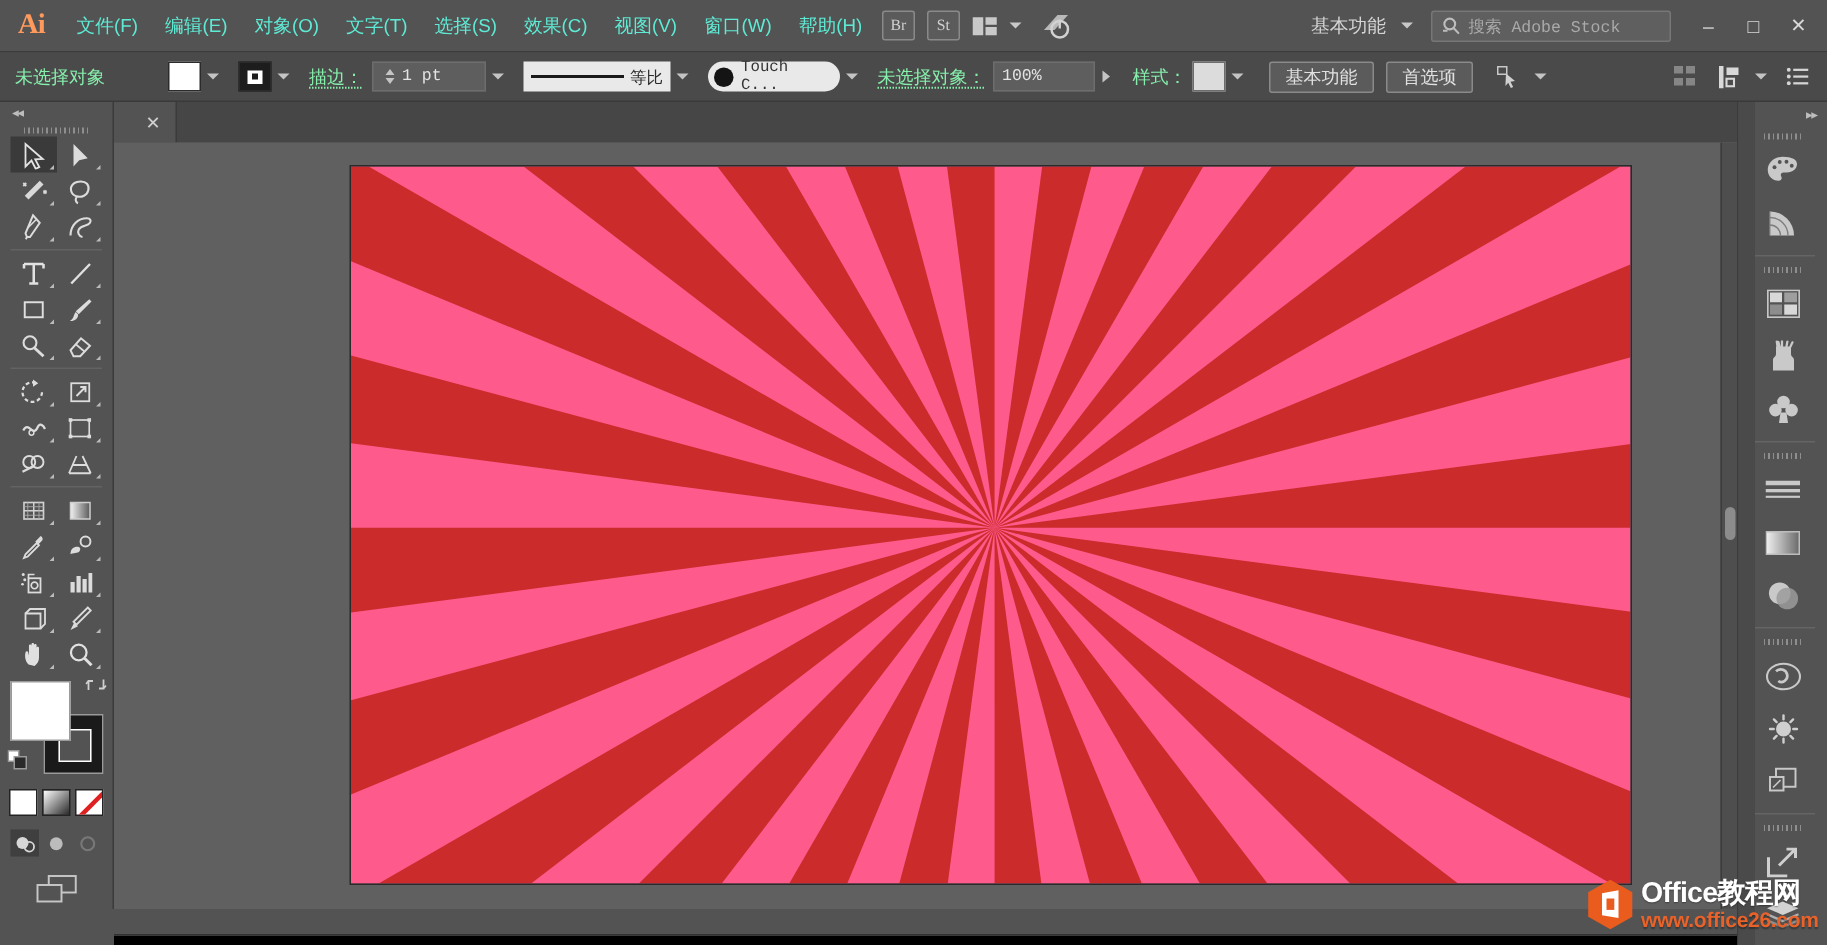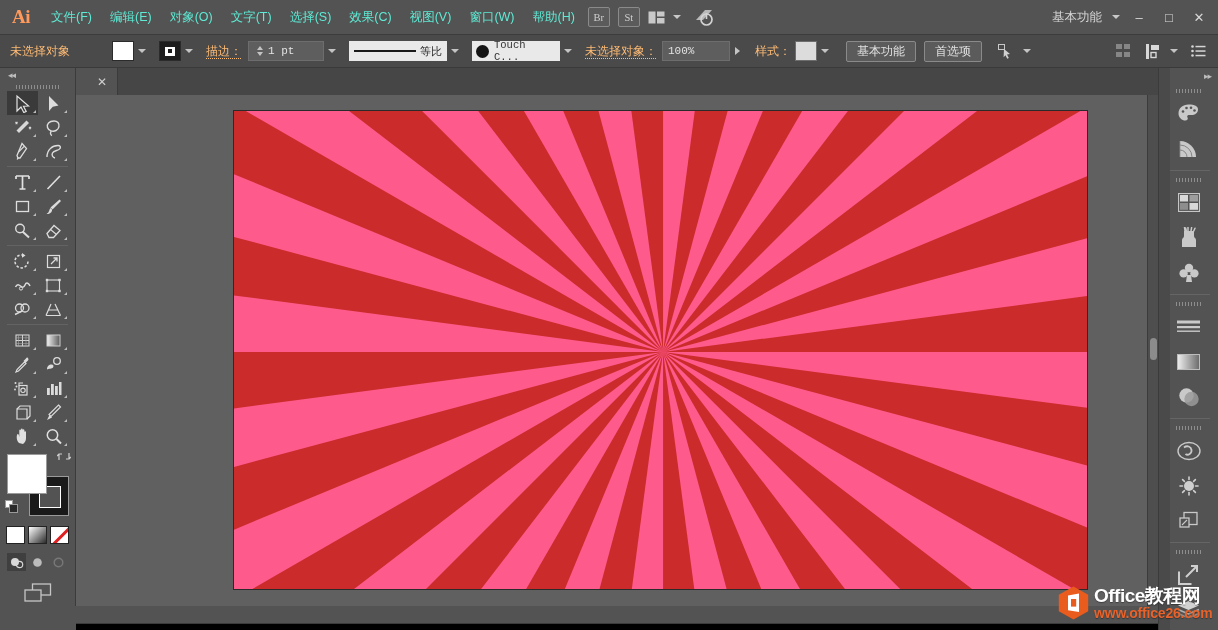--- a/index.html
+++ b/index.html
@@ -70,21 +70,21 @@
   }
 
   
   .controlbar {
     position: absolute; left: 0; top: 35px; width: 1218px; height: 33px;
     background: #4a4a4a;
     display: flex; align-items: center;
     border-bottom: 1px solid #3a3a3a;
     padding-left: 10px;
   }
-  .cb-label { font-size: 12px; color: #fdba74; white-space: nowrap; }
+  .cb-label { font-size: 12px; color: #86efac; white-space: nowrap; }
   .cb-sep { width: 10px; }
   .swatch-white {
     width: 22px; height: 20px; background: #ffffff;
     border: 1px solid #2b2b2b;
   }
   .swatch-stroke {
     width: 22px; height: 20px; background: #1d1d1d;
     border: 1px solid #2b2b2b;
     display: flex; align-items: center; justify-content: center;
   }
@@ -125,20 +125,21 @@
     font-family: "Liberation Sans", sans-serif;
   }
   .stroke-profile .pline {
     flex: 1; height: 2px; background: #1a1a1a; margin-right: 4px;
   }
   .brush-box {
     width: 88px; height: 20px; background: #e9e9e9;
     display: flex; align-items: center; padding: 0 4px;
     color: #333; font-size: 10.5px;
     font-family: "Liberation Mono", monospace;
+    border-radius: 10px;
   }
   .brush-dot {
     width: 13px; height: 13px; border-radius: 50%;
     background: #141414; margin-right: 5px; flex: none;
   }
   .opacity-field {
     width: 68px; height: 20px; background: #5e5e5e; border: 1px solid #6d6d6d;
     display: flex; align-items: center; padding: 0 5px;
     font-size: 11px; color: #e3e3e3; font-family: "Liberation Mono", monospace;
   }
@@ -403,20 +404,28 @@
       </svg>
     </div>
 
     <div class="mb-spacer"></div>
 
     <div class="workspace-label">基本功能</div>
     <div class="mb-icon">
         <span class="chev"></span>
       </div>
 
+    <div class="stock-search">
+      <svg width="13" height="13" viewBox="0 0 13 13" style="margin-right:5px;flex:none;">
+        <circle cx="5.5" cy="5" r="3.6" fill="none" stroke="#bdbdbd" stroke-width="1.4"></circle>
+        <line x1="8.2" y1="7.8" x2="11.6" y2="11.4" stroke="#bdbdbd" stroke-width="1.4"></line>
+        <path d="M1 9.5 L4 9.5" stroke="#bdbdbd" stroke-width="1.2"></path>
+      </svg>
+      <span>搜索 Adobe Stock</span>
+    </div>
 
     <div class="win-btns">
       <div class="win-btn">–</div>
       <div class="win-btn">□</div>
       <div class="win-btn">✕</div>
     </div>
   </div>
 
   <div class="controlbar">
     <div class="cb-label">未选择对象</div>

